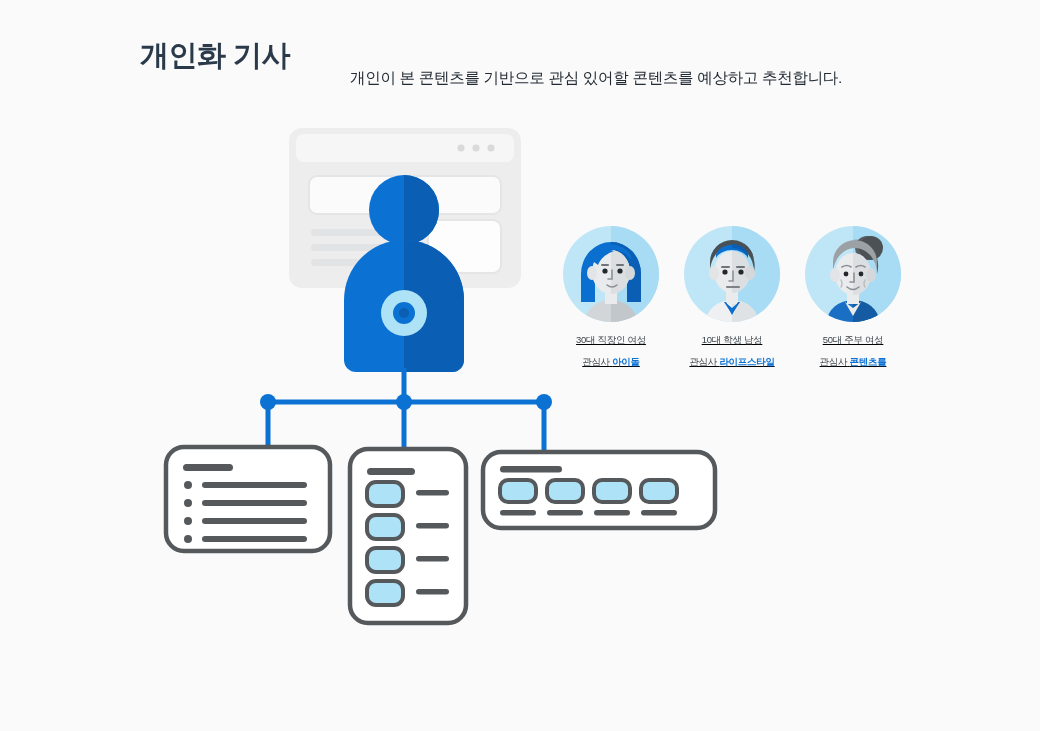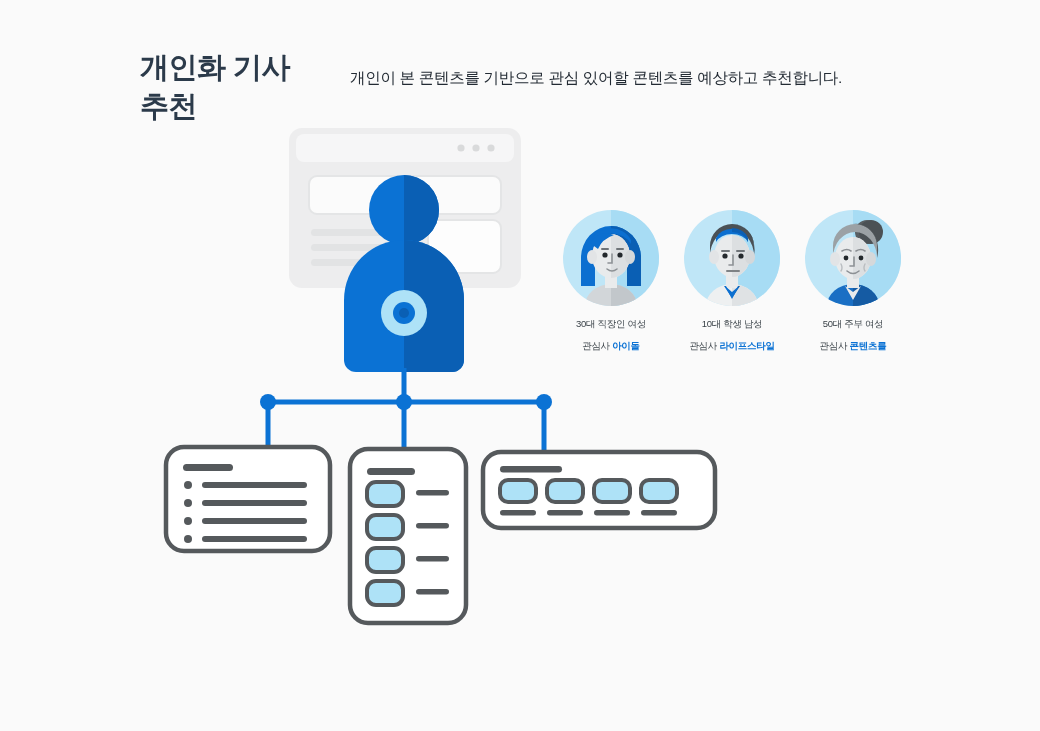--- a/index.html
+++ b/index.html
@@ -20,21 +20,21 @@
     position: absolute;
     left: 0; top: 0;
     width: 1040px;
     height: 731px;
   }
 
   
   #title-block {
     position: absolute;
     left: 140px;
-    top: 48px;
+    top: 36px;
     width: 200px;
   }
   #title-block .title-line {
     font-size: 29px;
     font-weight: bold;
     color: #2b3a4a;
     line-height: 1.33;
     letter-spacing: -0.5px;
     white-space: nowrap;
   }
@@ -46,24 +46,25 @@
     font-size: 15.5px;
     color: #222a33;
     letter-spacing: -0.3px;
     white-space: nowrap;
   }
 
   
   #personas {
     position: absolute;
     left: 562px;
-    top: 210px;
+    top: 226px;
     width: 340px;
     display: flex;
     justify-content: space-between;
+    text-decoration: underline;
   }
   .persona {
     width: 98px;
     text-align: center;
   }
   .persona-face {
     width: 96px;
     height: 96px;
     margin: 0 auto;
   }
@@ -192,21 +193,20 @@
       <rect x="500" y="510" width="36" height="5.5" rx="2.75"></rect>
       <rect x="547" y="510" width="36" height="5.5" rx="2.75"></rect>
       <rect x="594" y="510" width="36" height="5.5" rx="2.75"></rect>
       <rect x="641" y="510" width="36" height="5.5" rx="2.75"></rect>
     </g>
   </g>
 </svg>
 
 <div id="title-block">
   <div class="title-line">개인화 기사</div>
-  <div class="title-line">추천</div>
 </div>
 
 <div id="subtitle">개인이 본 콘텐츠를 기반으로 관심 있어할 콘텐츠를 예상하고 추천합니다.</div>
 
 <div id="personas">
 
   <div class="persona">
     <svg class="persona-face" viewBox="0 0 96 96">
       <circle cx="48" cy="48" r="48" fill="#bfe6f7"></circle>
       <path d="M48 0 a48 48 0 0 1 0 96 z" fill="#a7dcf4"></path>

